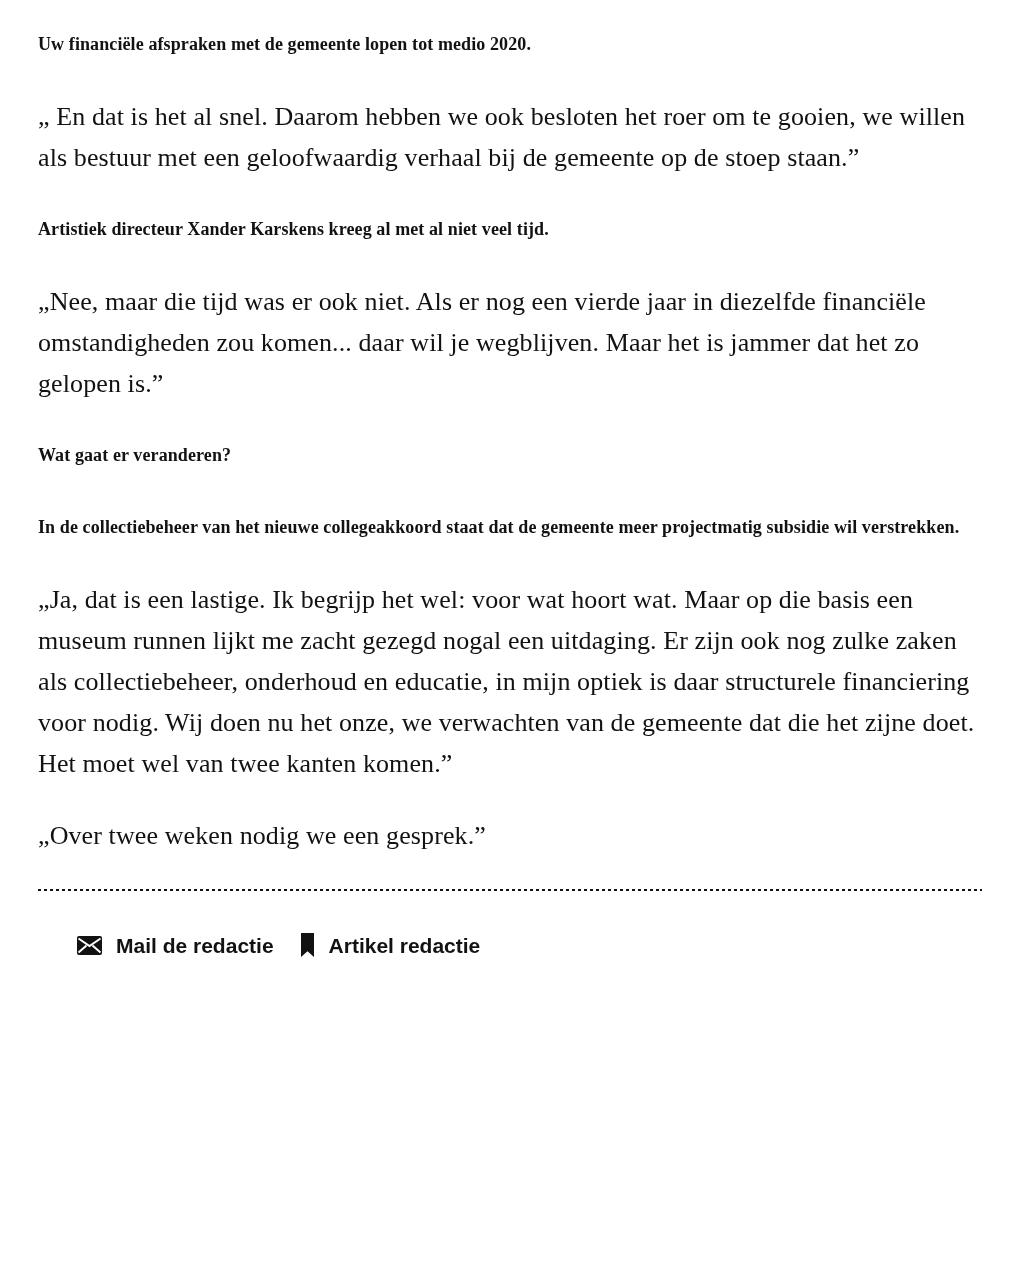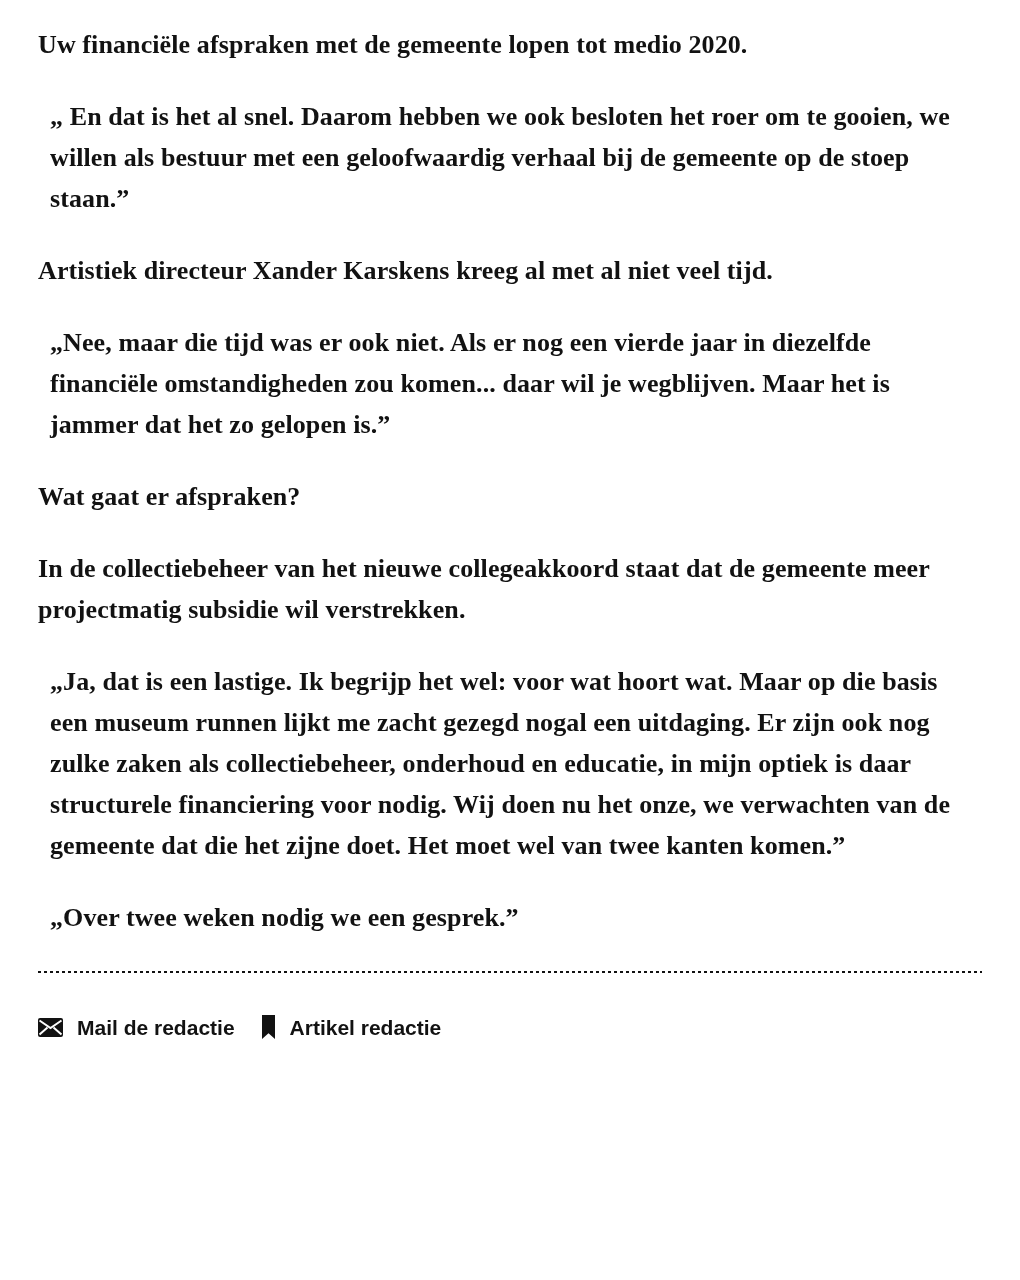--- a/index.html
+++ b/index.html
@@ -15,47 +15,48 @@
     background: #ffffff;
     color: #121212;
     font-family: "Liberation Serif", serif;
     font-size: 26px;
     line-height: 41px;
     overflow: hidden;
   }
   .block-question {
     font-weight: 700;
     margin: 0 0 31px 0;
-    font-size: 26px;
+    font-size: 18px;
     line-height: 41px;
     letter-spacing: 0.1px;
   }
   .block-answer {
-    font-weight: 700;
-    margin: 0 0 31px 12px;
+    font-weight: 400;
+    margin: 0 0 31px 0;
     letter-spacing: 0.1px;
   }
   .dotted-divider {
     height: 2px;
     margin: 33px 0 0 0;
     background-image: repeating-linear-gradient(
       to right,
       #121212 0px, #121212 3px,
       transparent 3px, transparent 6px
     );
   }
   .actions-row {
     display: flex;
     align-items: flex-start;
     gap: 26px;
     margin-top: 34px;
     font-family: "Liberation Sans", sans-serif;
     font-weight: 700;
     font-size: 21px;
     color: #121212;
+    margin-left: 39px;
   }
   .action {
     display: flex;
     align-items: center;
     gap: 14px;
     cursor: pointer;
     text-decoration: none;
     color: #121212;
   }
   .action .icon {
@@ -68,21 +69,21 @@
 <body>
 
 <div class="page">
 
   <h2 class="block-question">Uw financiële afspraken met de gemeente lopen tot medio 2020.</h2>
   <p class="block-answer">„ En dat is het al snel. Daarom hebben we ook besloten het roer om te gooien, we willen als bestuur met een geloofwaardig verhaal bij de gemeente op de stoep staan.”</p>
 
   <h2 class="block-question">Artistiek directeur Xander Karskens kreeg al met al niet veel tijd.</h2>
   <p class="block-answer">„Nee, maar die tijd was er ook niet. Als er nog een vierde jaar in diezelfde financiële omstandigheden zou komen... daar wil je wegblijven. Maar het is jammer dat het zo gelopen is.”</p>
 
-  <h2 class="block-question">Wat gaat er afspraken?</h2>
+  <h2 class="block-question">Wat gaat er veranderen?</h2>
 
   <h2 class="block-question">In de collectiebeheer van het nieuwe collegeakkoord staat dat de gemeente meer projectmatig subsidie wil verstrekken.</h2>
   <p class="block-answer">„Ja, dat is een lastige. Ik begrijp het wel: voor wat hoort wat. Maar op die basis een museum runnen lijkt me zacht gezegd nogal een uitdaging. Er zijn ook nog zulke zaken als collectiebeheer, onderhoud en educatie, in mijn optiek is daar structurele financiering voor nodig. Wij doen nu het onze, we verwachten van de gemeente dat die het zijne doet. Het moet wel van twee kanten komen.”</p>
 
   <p class="block-answer">„Over twee weken nodig we een gesprek.”</p>
 
   <div class="dotted-divider"></div>
 
   <div class="actions-row">
 

